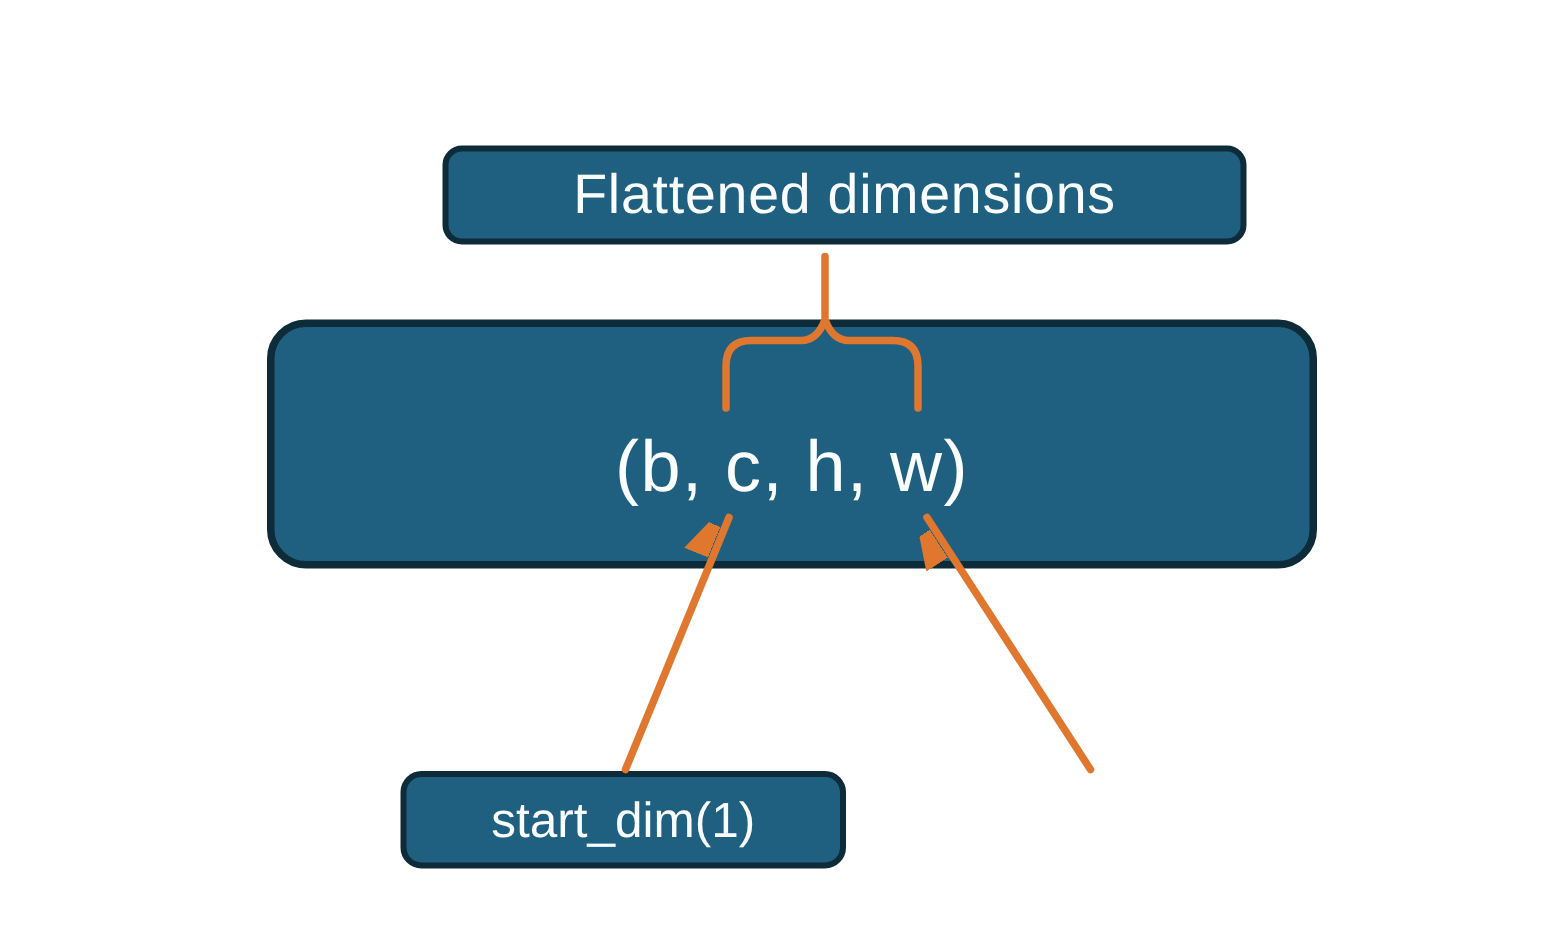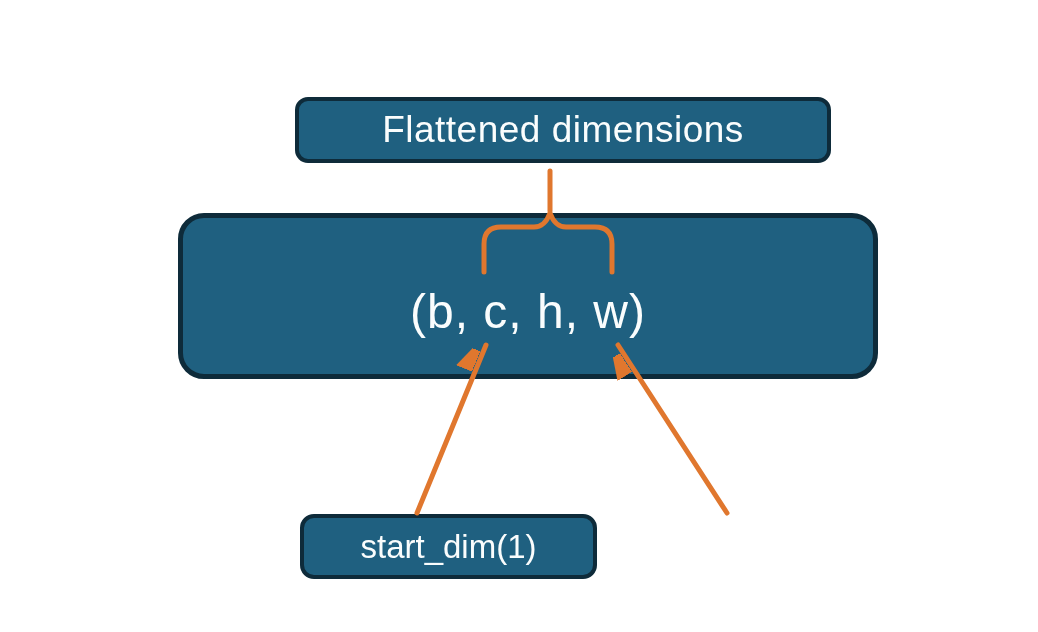--- a/index.html
+++ b/index.html
@@ -44,21 +44,21 @@
     font-size: 48px;
     letter-spacing: 1px;
     padding-top: 30px;
   }
   .param-box {
     top: 514px;
     width: 297px; height: 65px;
     border-radius: 14px;
     font-size: 33px;
   }
-  .param-box.start { left: 267px; margin-left: 33px; }
+  .param-box.start { left: 267px; }
   .param-box.end   { left: 580px; }
   .annotations {
     position: absolute;
     left: 0; top: 0;
     z-index: 5;
     pointer-events: none;
   }
   .annotations .stroke {
     stroke: var(--accent);
     stroke-width: 5;

